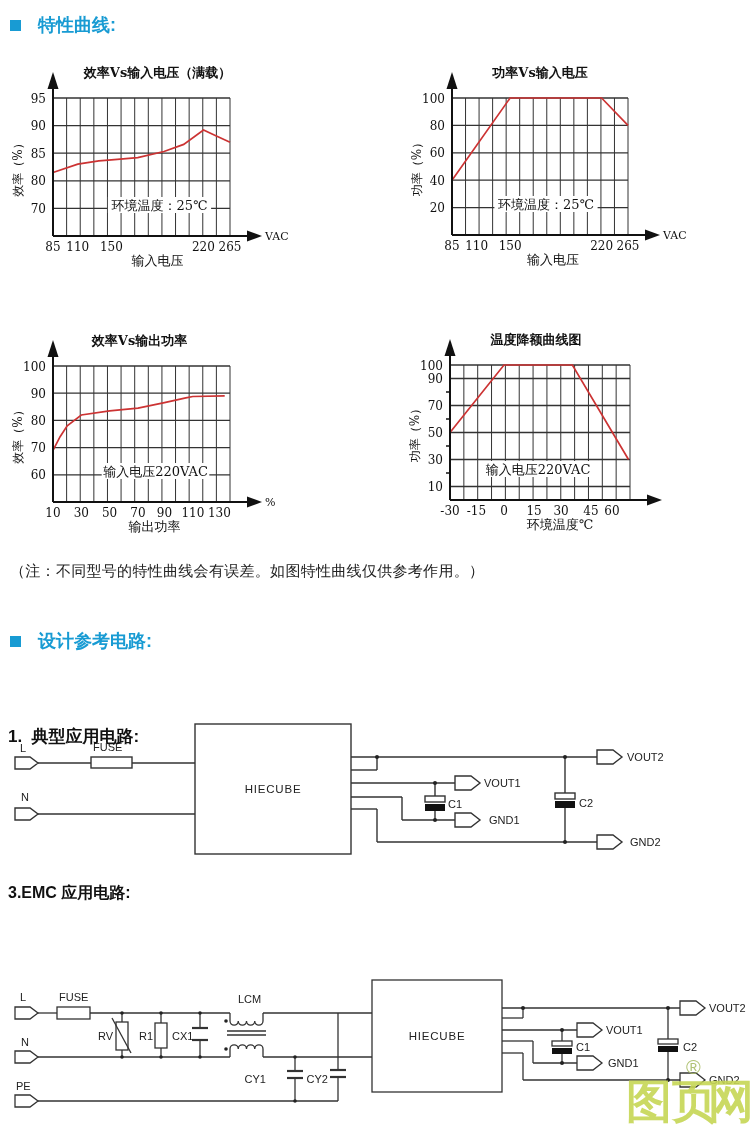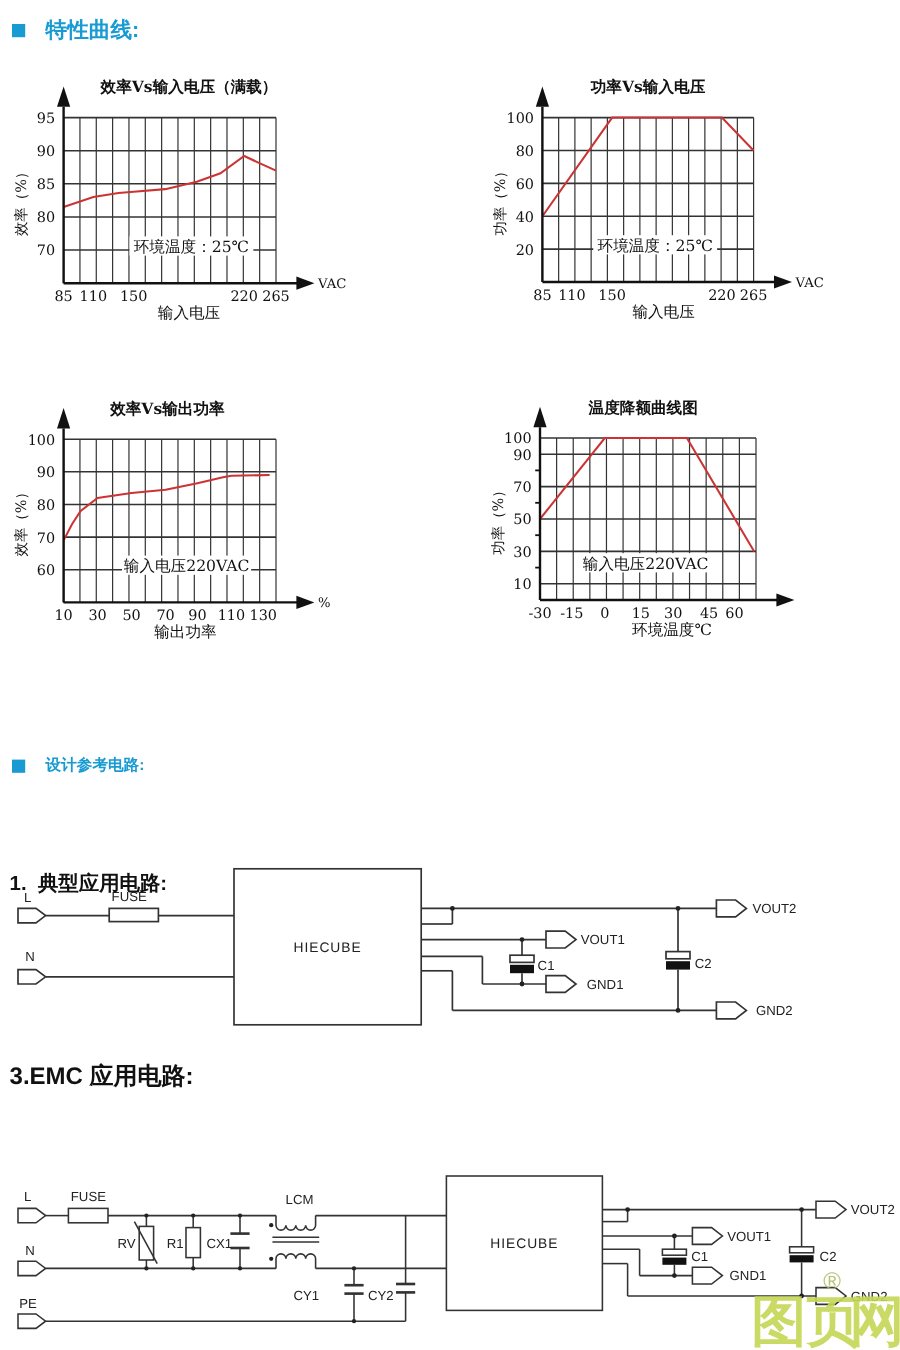--- a/index.html
+++ b/index.html
@@ -3,25 +3,25 @@
 <meta charset="utf-8">
 <style>
   html,body{margin:0;padding:0;}
   body{width:750px;height:1125px;background:#fff;position:relative;overflow:hidden;
        font-family:"Liberation Sans",sans-serif;}
   #stage{position:absolute;left:0;top:0;width:750px;height:1125px;}
   svg{position:absolute;left:0;top:0;}
   .hblue{position:absolute;display:flex;align-items:center;color:#189bd3;font-weight:bold;}
   .hblue .sq{width:11px;height:11px;background:#189bd3;margin-right:17px;flex:0 0 auto;}
   #h1{left:10px;top:13px;font-size:18px;}
-  #h2{left:10px;top:629px;font-size:13px;}
+  #h2{left:10px;top:629px;font-size:18px;}
   .note{position:absolute;left:10px;top:562px;font-size:15px;color:#222;letter-spacing:.3px;}
   .sub{position:absolute;color:#111;font-weight:600;white-space:pre;}
   #s1{left:8px;top:677px;font-size:17px;margin-top:48px;}
-  #s2{left:8px;top:883px;font-size:20px;}
+  #s2{left:8px;top:883px;font-size:16px;}
   
   .ct11{font:11px "DejaVu Serif",serif;fill:#111;stroke:none;}
   .ct12{font:12px "DejaVu Serif",serif;fill:#111;stroke:none;}
   .ct13{font:13px "DejaVu Serif",serif;fill:#111;stroke:none;}
   .ct13b{font:bold 13px "DejaVu Serif",serif;fill:#111;stroke:none;}
   .cl{font:11px "Liberation Sans",sans-serif;fill:#222;stroke:none;}
   .clb{font:11.5px "Liberation Sans",sans-serif;fill:#222;stroke:none;letter-spacing:.8px;}
   .wm{font:bold 46px "Liberation Sans",sans-serif;}
   .wmr{font:20px "Liberation Sans",sans-serif;}
 </style>
@@ -379,20 +379,21 @@
       <text class="wm" x="708" y="1117" fill="#c6d655">网</text>
       <text class="wmr" x="686" y="1074" fill="#a9bd67">®</text>
     </g>
   </svg>
 
   <div class="hblue" id="h1">
     <span class="sq"></span>
     <span>特性曲线:</span>
   </div>
 
+  <div class="note">（注：不同型号的特性曲线会有误差。如图特性曲线仅供参考作用。）</div>
 
   <div class="hblue" id="h2">
     <span class="sq"></span>
     <span>设计参考电路:</span>
   </div>
 
   <div class="sub" id="s1">1.  典型应用电路:</div>
   <div class="sub" id="s2">3.EMC 应用电路:</div>
 </div>
 

